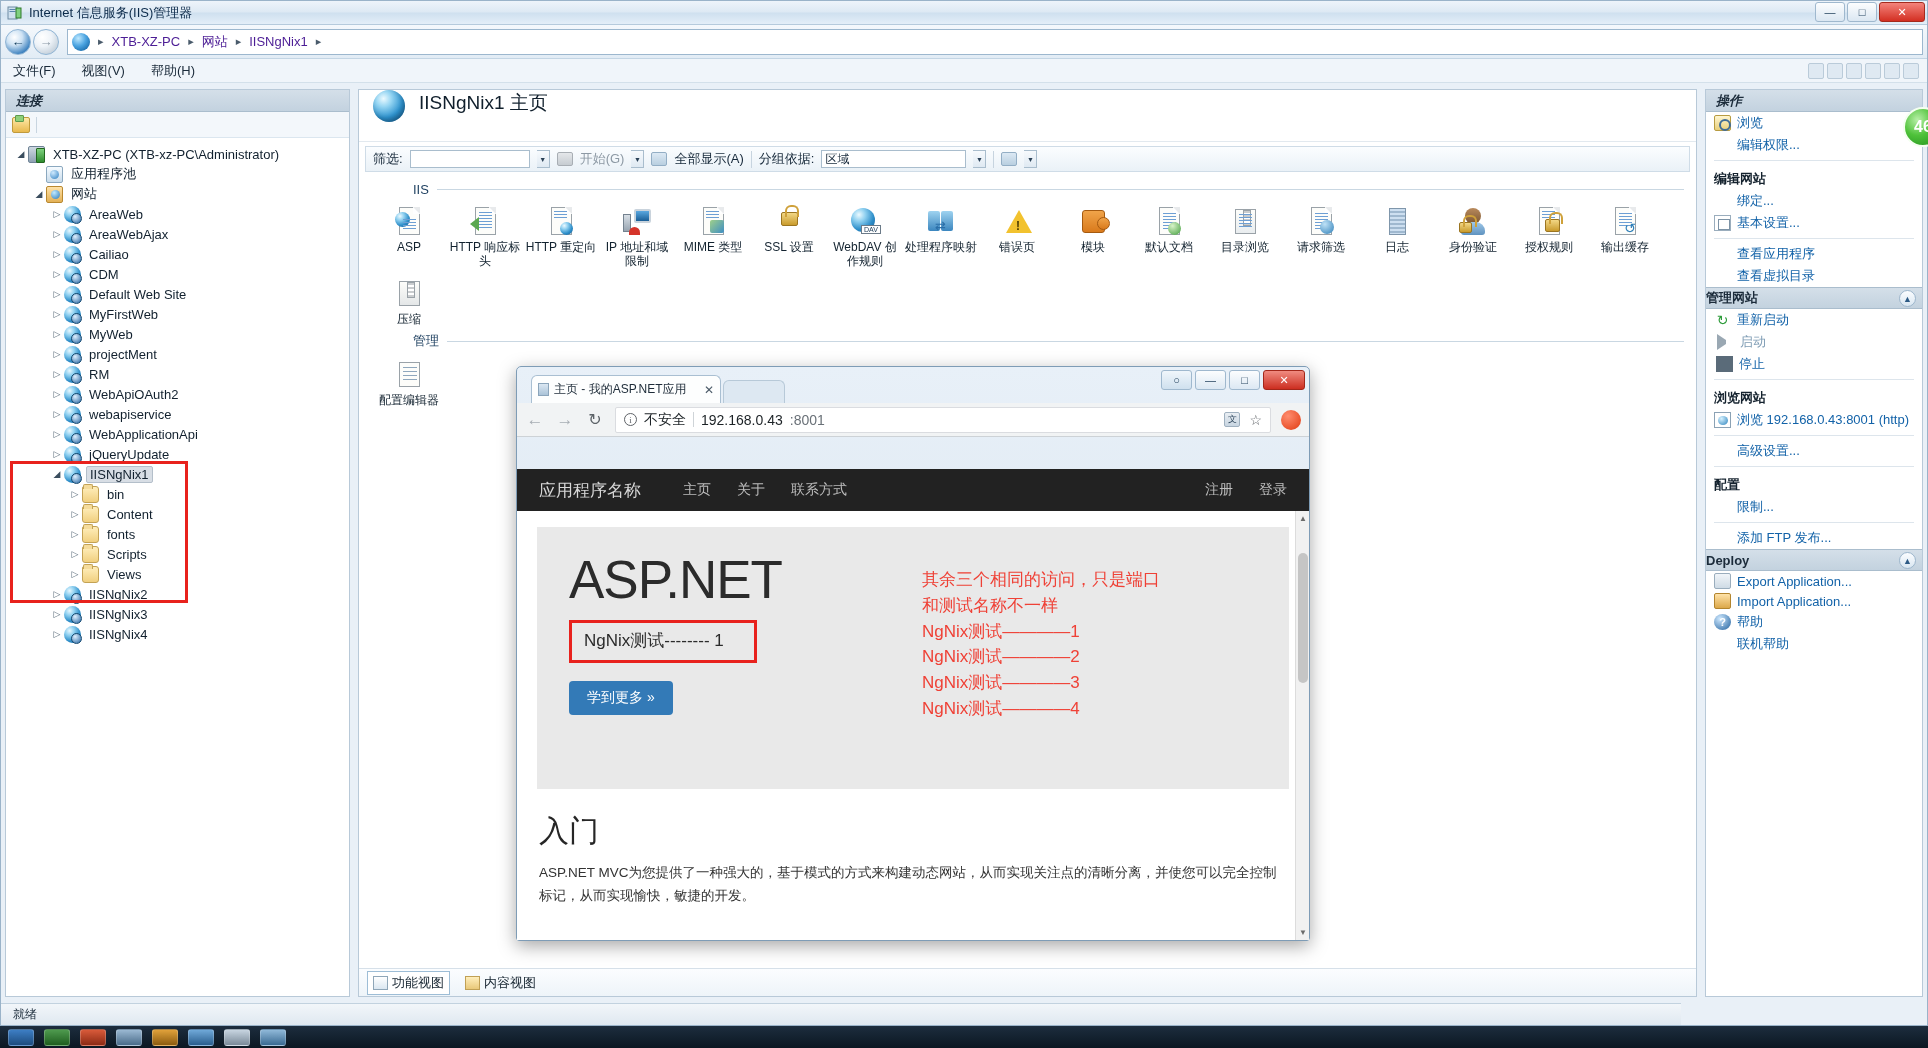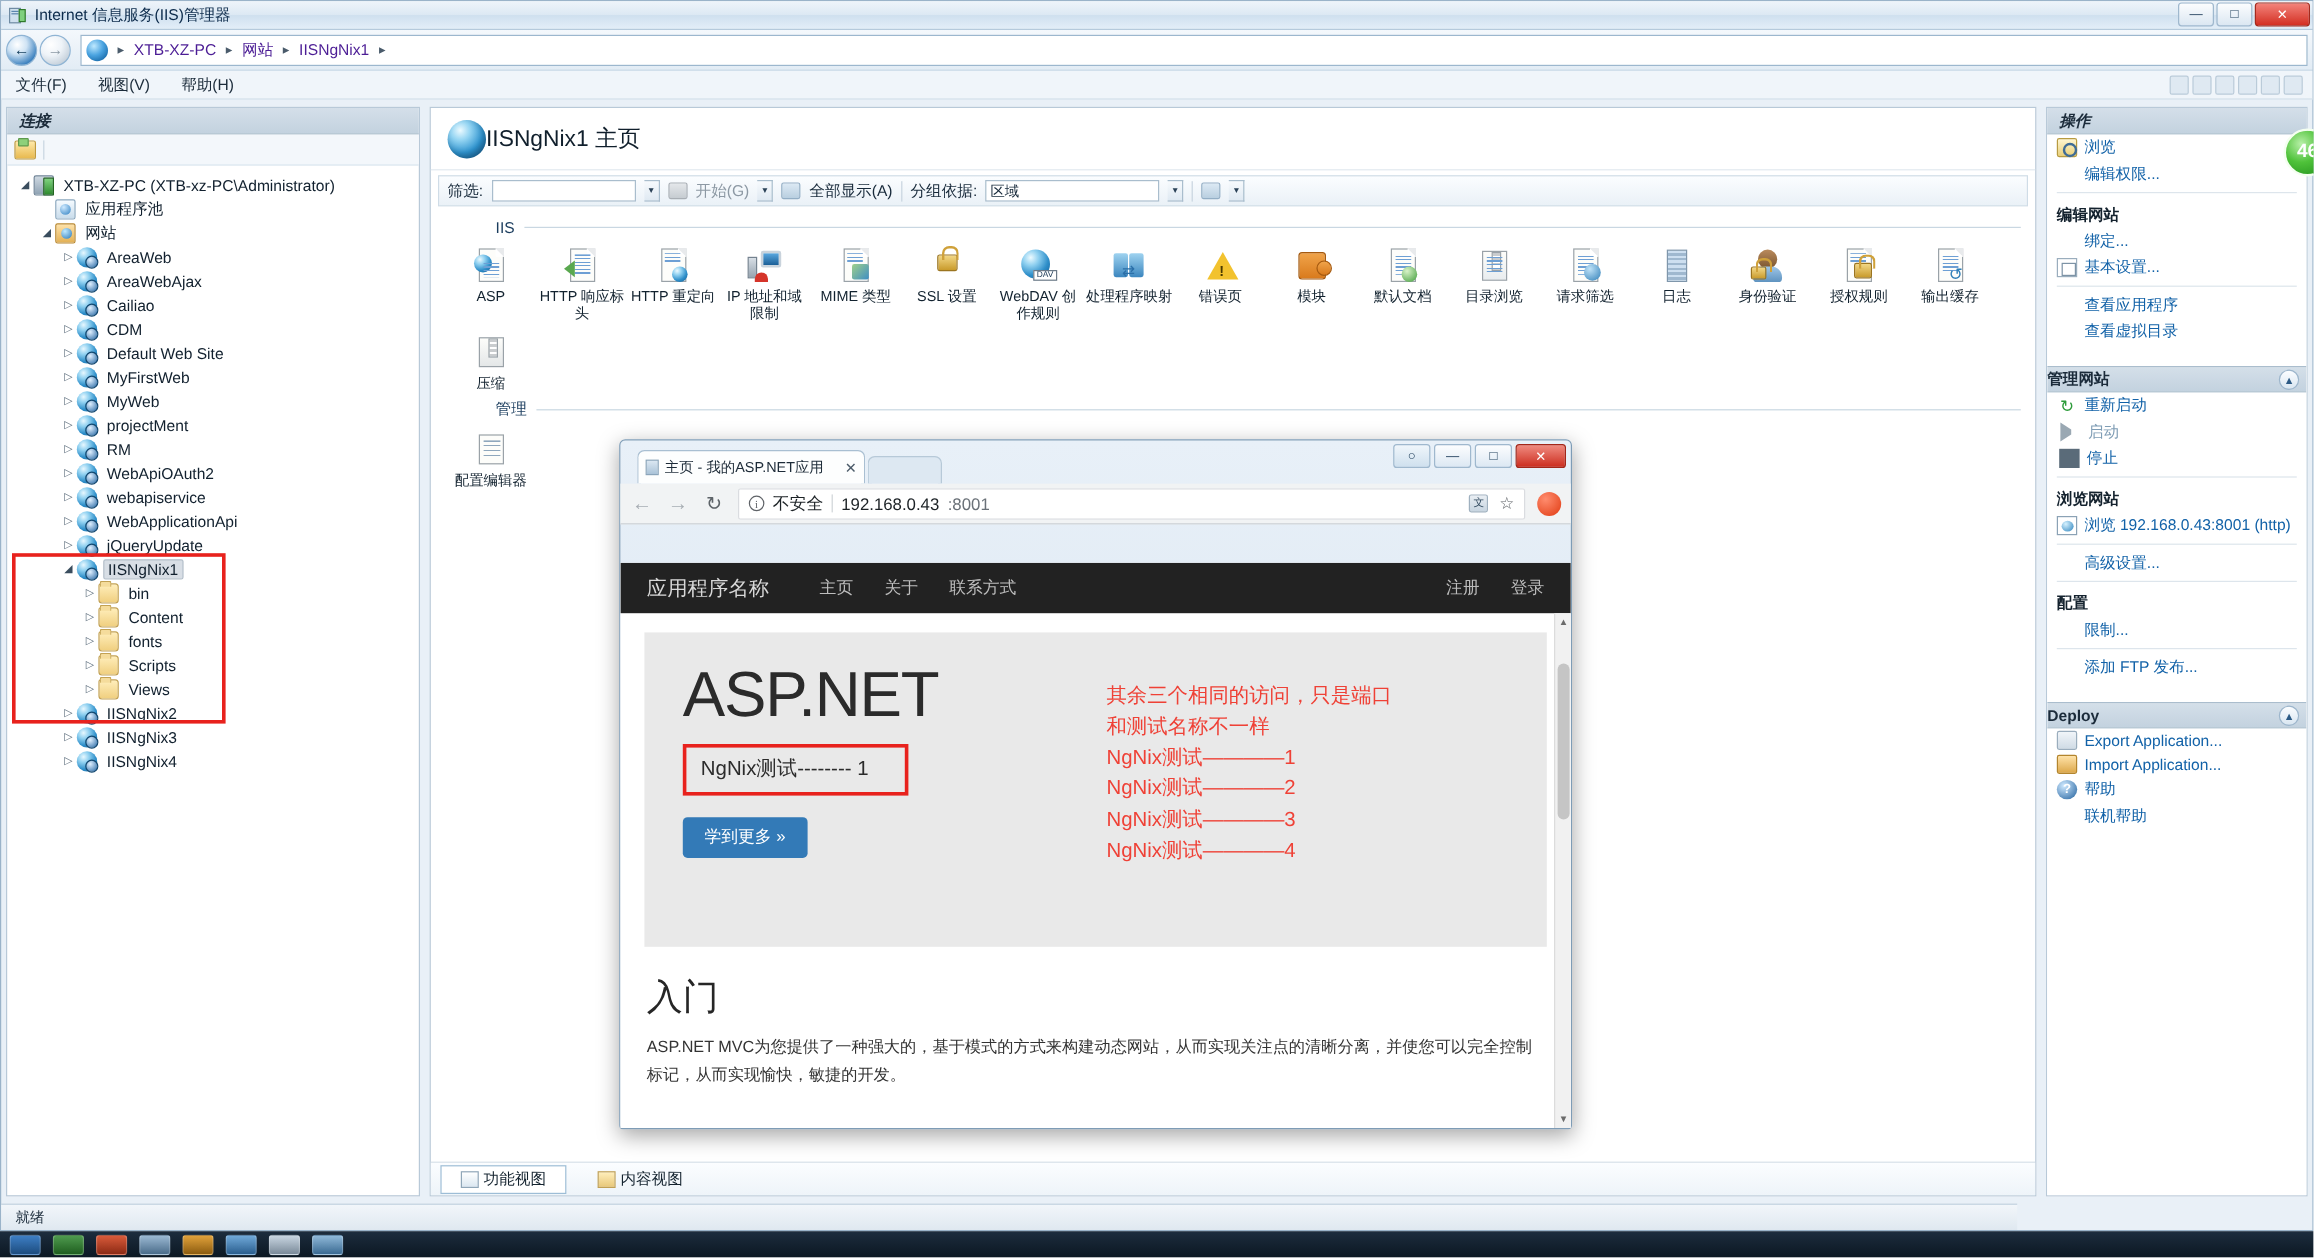--- a/index.html
+++ b/index.html
@@ -111,21 +111,21 @@
     background:radial-gradient(circle at 35% 30%,#dff0ff,#2163a0); border:1px solid #14486f;}
   .ic-folder { background:linear-gradient(to bottom,#ffeebb,#f0cf7f); border:1px solid #c8a martin; border:1px solid #c3a254; border-radius:2px 3px 3px 3px;}
   .ic-folder:before{content:"";position:absolute;left:0;top:-3px;width:8px;height:4px;background:#f5dc9c;border:1px solid #c3a254;border-bottom:none;border-radius:2px 2px 0 0;}
   .tnode.selected .tlabel { background:#d8dee5; border:1px solid #b4bfca; padding:0 3px; border-radius:2px;}
   .tlabel{ padding:0 3px;}
   .red-box {
     position:absolute; border:3px solid #e8221d; pointer-events:none;
   }
   
   #center-panel { flex:1; display:flex; flex-direction:column; background:#fff;}
-  .content-head { height:52px; display:flex; align-items:center; padding-left:14px; border-bottom:1px solid #e2e9ef;}
+  .content-head { height:52px; display:flex; align-items:flex-start; padding-left:14px; gap:14px; border-bottom:1px solid #e2e9ef;}
   .head-globe { width:32px;height:32px;border-radius:50%;
     background: radial-gradient(circle at 33% 27%, #ecfaff 0%, #97d6f3 25%, #2e93cf 60%, #12578b 100%);
     box-shadow: inset -2px -3px 5px rgba(0,0,0,.22);}
   .head-title { font-size:19px; color:#101f2c;}
   .filterbar {
     height:26px; margin:4px 6px 0 6px;
     background:linear-gradient(to bottom,#fbfdff,#eaf1f7);
     border:1px solid #cfdce7;
     display:flex; align-items:center; gap:7px; padding:0 7px; font-size:13px; color:#17293a;
   }
@@ -165,38 +165,38 @@
   .person{position:absolute;left:9px;top:2px;width:16px;height:16px;border-radius:50%;background:linear-gradient(to bottom,#b98a5c,#7a5530);}
   .person:after{content:"";position:absolute;left:-4px;top:14px;width:24px;height:13px;border-radius:9px 9px 3px 3px;background:linear-gradient(to bottom,#9fc7e8,#5f93c0);}
   .zipbox{position:absolute;left:7px;top:3px;width:21px;height:25px;background:linear-gradient(to bottom,#fdfdfa,#e4e7e8);border:1px solid #9aa2a8;}
   .zipbox:after{content:"";position:absolute;left:7px;top:0;width:6px;height:14px;background:repeating-linear-gradient(to bottom,#c9ccce 0 2px,#fff 2px 4px);border:1px solid #9aa2a8;}
   .gridcfg{position:absolute;left:7px;top:3px;width:21px;height:25px;background:#fdfdfa;border:1px solid #9aa2a8;}
   .gridcfg:after{content:"";position:absolute;left:3px;top:4px;width:14px;height:16px;
     background:repeating-linear-gradient(to bottom,#8fa7bd 0 1px,transparent 1px 4px);}
   
   .viewtabs { height:28px; border-top:1px solid #d6e0e9; background:linear-gradient(to bottom,#fbfdff,#eef4f9);
     display:flex; align-items:center; padding-left:8px; gap:10px;}
-  .vtab { display:flex;align-items:center;gap:4px;font-size:13px;color:#14232f;padding:2px 16px;}
+  .vtab { display:flex;align-items:center;gap:4px;font-size:13px;color:#14232f;padding:2px 5px;}
   .vtab.active { border:1px solid #9dbdd6; background:#fff;}
   .vt-ico{width:15px;height:14px;border:1px solid #8fa6b8;background:linear-gradient(to bottom,#fff,#dbe7f1);}
   .vt-ico.folder{background:linear-gradient(to bottom,#ffeebb,#e8c87a);border-color:#c0a055;}
   
   #actions-panel { width:218px; display:flex; flex-direction:column;}
   .act-body { flex:1; overflow:hidden; font-size:13px; background:#fff;}
   .act-row { display:flex; align-items:center; gap:6px; padding:2px 6px 2px 8px; min-height:20px;}
   .act-row .a-ico { width:17px;height:16px;flex:0 0 auto;position:relative;}
   .act-link { color:#1262a8; }
   .act-link.dim { color:#7f9db5; }
   .act-hdr { font-weight:bold; color:#14222e; padding:5px 8px 2px 8px;}
   .act-sep { height:1px; background:#dde5ec; margin:4px 8px;}
   .group-hdr {
     height:22px; background:linear-gradient(to bottom,#d4dfe9,#c3d2df);
     border-top:1px solid #aabdcd; border-bottom:1px solid #aabdcd;
     font-weight:bold; font-size:13px; color:#1b2b3a;
-    display:flex; align-items:center; position:relative; margin-top:18px;
+    display:flex; align-items:center; position:relative; margin-top:0;
   }
   .group-hdr .collapse { position:absolute; right:6px; top:2px; width:17px;height:17px;border-radius:50%;
     background:linear-gradient(to bottom,#fbfdff,#d9e6f1); border:1px solid #9db6cc; font-size:9px; color:#2c5a85;
     display:flex;align-items:center;justify-content:center;}
   .ai-mag{background:linear-gradient(to bottom,#fff6d0,#e8cf7a);border:1px solid #b79b41;border-radius:2px;}
   .ai-mag:after{content:"";position:absolute;left:4px;top:3px;width:8px;height:8px;border:2px solid #3f6c96;border-radius:50%;}
   .ai-basic{background:#fff;border:1px solid #9aadbd;}
   .ai-basic:after{content:"";position:absolute;left:3px;top:3px;width:10px;height:9px;border:1px solid #7d93a6;}
   .ai-restart{color:#2d9b3a;font-size:14px;display:flex;align-items:center;justify-content:center;}
   .ai-play{width:0;height:0;border-style:solid;border-width:6px 0 6px 9px;border-color:transparent transparent transparent #9aa8b3;margin-left:3px;}

